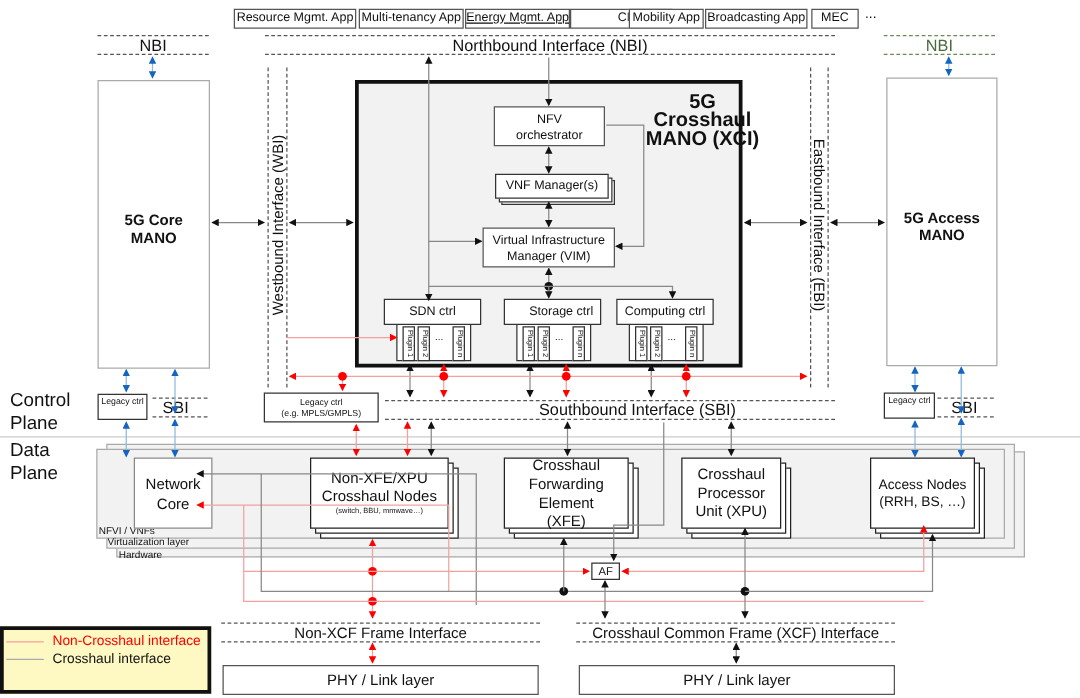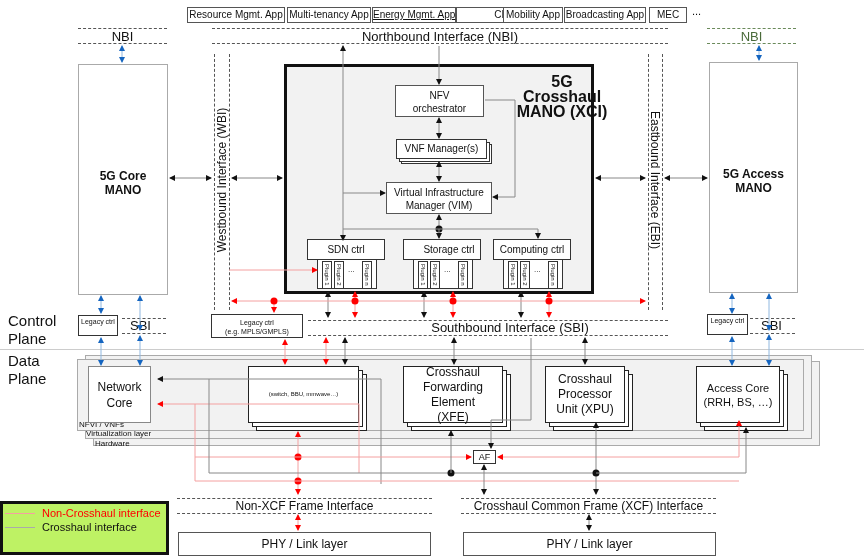--- a/index.html
+++ b/index.html
@@ -125,63 +125,64 @@
 <div class="lbl" style="left:8px;top:312px;font-size:15px;line-height:18px;text-align:left;width:60px;white-space:normal;">Control Plane</div>
 <div class="lbl" style="left:8px;top:352px;font-size:15px;line-height:18px;text-align:left;width:60px;white-space:normal;">Data Plane</div>
 
 <div class="abs" style="left:93px;top:361px;width:725px;height:83px;border:1px solid #aaa;background:#f2f2f2;"></div>
 <div class="abs" style="left:85px;top:355px;width:725px;height:82px;border:1px solid #aaa;background:#f2f2f2;"></div>
 <div class="abs" style="left:77px;top:359px;width:725px;height:70px;border:1px solid #aaa;background:#f2f2f2;"></div>
 <div class="lbl" style="left:79px;top:420px;font-size:8px;">NFVI / VNFs</div>
 <div class="lbl" style="left:86px;top:429px;font-size:8px;">Virtualization layer</div>
 <div class="lbl" style="left:95px;top:439px;font-size:8px;">Hardware</div>
 
-<div class="box" style="left:88px;top:366px;width:63px;height:57px;font-size:12px;line-height:16px;padding-top:12px;border-color:#888;">
+<div class="box" style="left:107px;top:366px;width:63px;height:57px;font-size:12px;line-height:16px;padding-top:12px;border-color:#888;">
   <span>Network Core</span>
 </div>
 
 <div id="nodes">
     <div class="stack" style="left: 256px; top: 374px; width: 111px; height: 57px;"></div>
     <div class="stack" style="left: 252px; top: 370px; width: 111px; height: 57px;"></div>
     <div class="stack" style="left: 248px; top: 366px; width: 111px; height: 57px; display: flex; flex-direction: column; align-items: center; justify-content: center; text-align: center; padding: 0px 4px;">
+      <div style="font-size: 12px; line-height: 15px;">Non-XFE/XPU Crosshaul Nodes</div>
       <div style="font-size: 6px; line-height: 9px;">(switch, BBU, mmwave…)</div>
     </div>
     <div class="stack" style="left: 411px; top: 374px; width: 100px; height: 57px;"></div>
     <div class="stack" style="left: 407px; top: 370px; width: 100px; height: 57px;"></div>
     <div class="stack" style="left: 403px; top: 366px; width: 100px; height: 57px; display: flex; flex-direction: column; align-items: center; justify-content: center; text-align: center; padding: 0px 16px;">
       <div style="font-size: 12px; line-height: 15px;">Crosshaul Forwarding Element (XFE)</div>
     </div>
     <div class="stack" style="left: 553px; top: 374px; width: 80px; height: 57px;"></div>
     <div class="stack" style="left: 549px; top: 370px; width: 80px; height: 57px;"></div>
     <div class="stack" style="left: 545px; top: 366px; width: 80px; height: 57px; display: flex; flex-direction: column; align-items: center; justify-content: center; text-align: center; padding: 0px 4px;">
       <div style="font-size: 12px; line-height: 15px;">Crosshaul Processor Unit (XPU)</div>
     </div>
     <div class="stack" style="left: 704px; top: 374px; width: 84px; height: 57px;"></div>
     <div class="stack" style="left: 700px; top: 370px; width: 84px; height: 57px;"></div>
     <div class="stack" style="left: 696px; top: 366px; width: 84px; height: 57px; display: flex; flex-direction: column; align-items: center; justify-content: center; text-align: center; padding: 0px 4px;">
-      <div style="font-size: 11px; line-height: 14px;">Access Core (RRH, BS, …)</div>
+      <div style="font-size: 11px; line-height: 14px;">Access Nodes (RRH, BS, …)</div>
     </div>
     <div class="box" style="left: 473px; top: 450px; width: 23px; height: 14px; font-size: 9px; line-height: 12px; border-color: rgb(51, 51, 51);">AF</div>
   </div>
 
 <div class="dash" style="left:177px;top:498px;width:255px;"></div>
 <div class="dash" style="left:177px;top:513px;width:255px;"></div>
 <div class="lbl" style="left:177px;top:499px;width:255px;font-size:12px;">Non-XCF Frame Interface</div>
 <div class="box" style="left:178px;top:532px;width:253px;height:24px;font-size:12px;line-height:22px;border-color:#555;">
   <span>PHY / Link layer</span>
 </div>
 
 <div class="dash" style="left:461px;top:498px;width:255px;"></div>
 <div class="dash" style="left:461px;top:513px;width:255px;"></div>
 <div class="lbl" style="left:461px;top:499px;width:255px;font-size:12px;">Crosshaul Common Frame (XCF) Interface</div>
 <div class="box" style="left:463px;top:532px;width:253px;height:24px;font-size:12px;line-height:22px;border-color:#555;">
   <span>PHY / Link layer</span>
 </div>
 
-<div class="abs" style="left:0;top:501px;width:169px;height:54px;border:3px solid #111;box-sizing:border-box;background:#bef264;">
+<div class="abs" style="left:0;top:501px;width:169px;height:54px;border:3px solid #111;box-sizing:border-box;background:#fef9c3;">
   <div id="legend-items">
       <div class="abs" style="left: 2px; top: 3px; width: 160px; height: 14px;">
         <div class="abs" style="left: 0px; top: 6px; width: 30px; height: 0px; border-top: 1.5px solid rgb(244, 160, 160);"></div>
         <div class="abs" style="left: 37px; top: 0px; font-size: 11px; color: rgb(255, 0, 0); white-space: nowrap;">Non-Crosshaul interface</div>
       </div>
       <div class="abs" style="left: 2px; top: 17px; width: 160px; height: 14px;">
         <div class="abs" style="left: 0px; top: 6px; width: 30px; height: 0px; border-top: 1.5px solid rgb(170, 170, 170);"></div>
         <div class="abs" style="left: 37px; top: 0px; font-size: 11px; color: rgb(17, 17, 17); white-space: nowrap;">Crosshaul interface</div>
       </div>
       <div class="abs" style="left: 2px; top: 31px; width: 160px; height: 14px; margin-top: 44px;">

